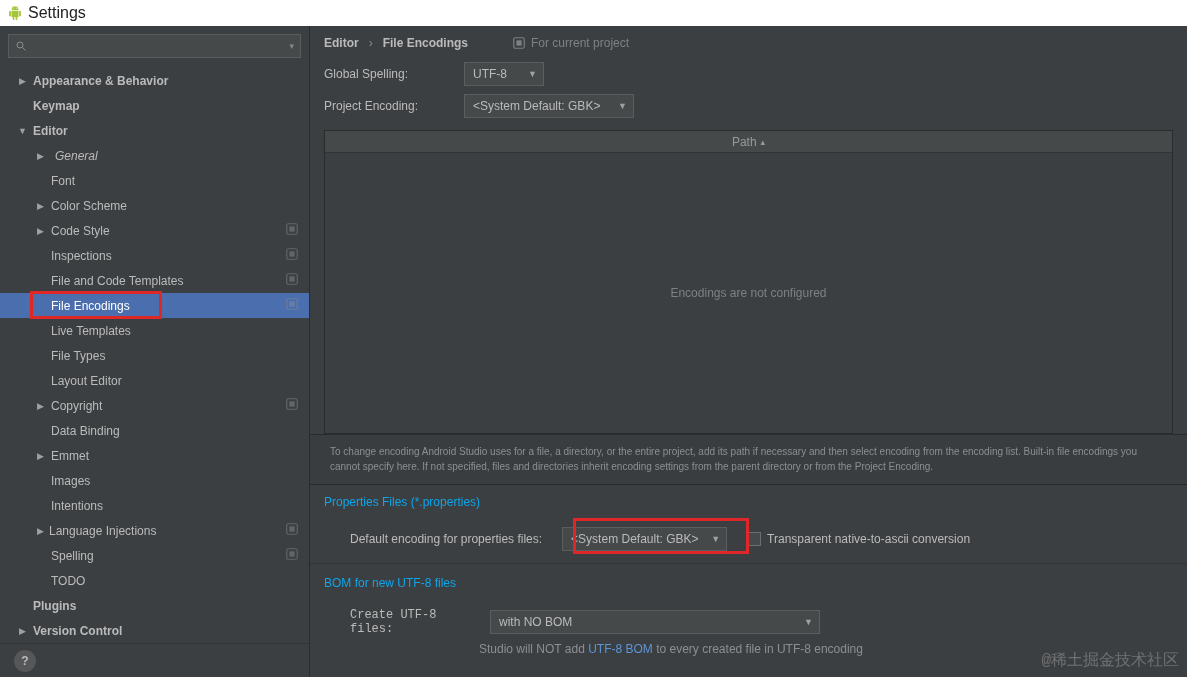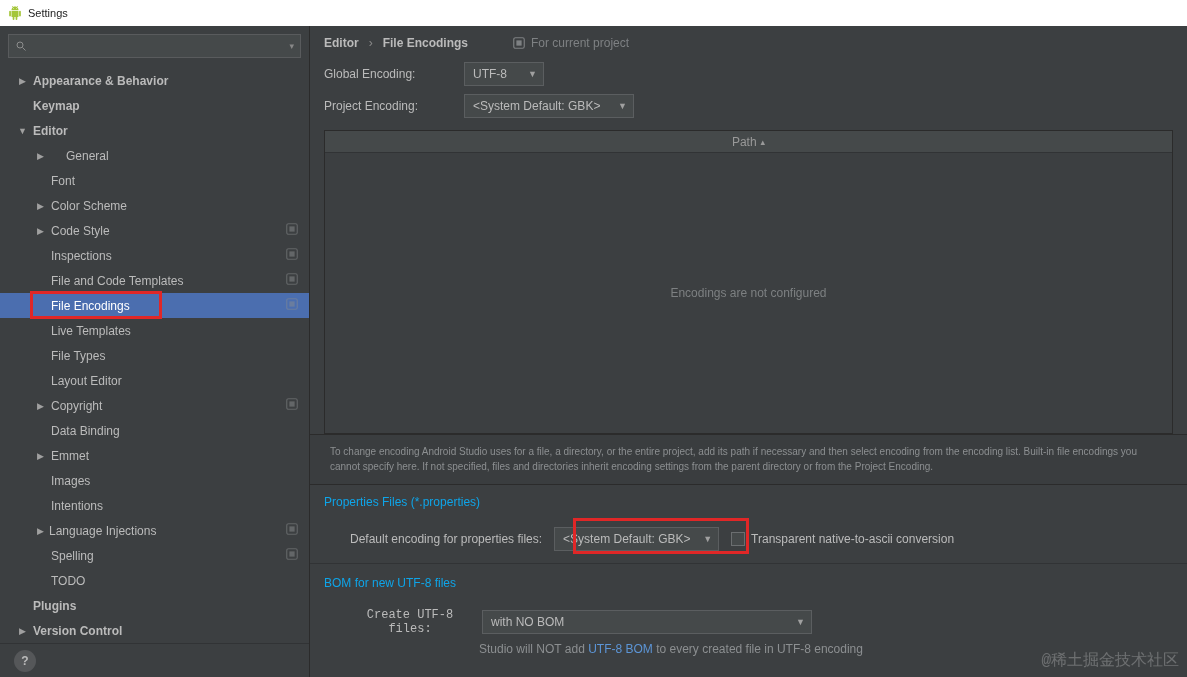--- a/index.html
+++ b/index.html
@@ -2,21 +2,21 @@
 <html><head>
 <meta charset="utf-8">
 <style>
 * { box-sizing: border-box; margin: 0; padding: 0; }
 html, body { width: 1187px; height: 677px; overflow: hidden; font-family: "Segoe UI", Arial, sans-serif; font-size: 12px; }
 body { background: #3c3f41; color: #bbbbbb; display: flex; flex-direction: column; }
 
 
 .title-bar { height: 26px; background: #ffffff; display: flex; align-items: center; padding: 0 8px; }
 .title-bar .android-icon { width: 14px; height: 14px; margin-right: 6px; }
-.title-bar .title-text { color: #222; font-size: 11px; }
+.title-bar .title-text { color: #222; font-size: 16px; }
 
 
 .app-body { display: flex; flex: 1 1 auto; height: calc(100% - 26px); }
 
 
 .sidebar { width: 310px; background: #3c3f41; display: flex; flex-direction: column; border-right: 1px solid #2b2b2b; }
 .search-wrap { padding: 8px; }
 .search-box { width: 100%; height: 24px; background: #45494a; border: 1px solid #595b5d; color: #bbb; padding: 0 6px; display: flex; align-items: center; }
 .search-box .mag { width: 12px; height: 12px; margin-right: 4px; opacity: .7; }
 .search-box .caret { margin-left: auto; font-size: 9px; color: #888; }
@@ -50,21 +50,21 @@
 
 .table-zone { margin: 8px 14px 0 14px; background: #3c3f41; border: 1px solid #2b2b2b; }
 .table-header { background: #45494a; border-bottom: 1px solid #313335; height: 22px; display: flex; align-items: center; justify-content: center; color: #999; gap: 4px; }
 .table-header .sort { font-size: 9px; }
 .table-body { height: 280px; display: flex; align-items: center; justify-content: center; color: #7d8082; }
 
 .info-band { background: #3a3d3f; border-top: 1px solid #2b2b2b; border-bottom: 1px solid #2b2b2b; padding: 10px 20px; font-size: 10px; color: #8c8f91; line-height: 1.45; }
 
 .section { padding: 10px 14px 6px 14px; }
 .section .sec-title { color: #0ea5e9; margin-bottom: 8px; }
-.indent-row { display: flex; align-items: center; padding: 4px 14px 4px 40px; gap: 12px; position: relative; text-align: center; }
+.indent-row { display: flex; align-items: center; padding: 4px 14px 4px 40px; gap: 20px; position: relative; }
 
 .checkbox { display: inline-flex; align-items: center; gap: 6px; color: #bbb; }
 .checkbox .box { width: 14px; height: 14px; border: 1px solid #6b6e70; background: #45494a; }
 
 .hr { height: 1px; background: #313335; margin: 8px 0; }
 
 .hint-row { color: #8c8f91; padding: 2px 14px 10px 140px; margin-left: -5px; }
 .hint-row .link { color: #5c95d6; }
 
 .watermark { position: absolute; right: 8px; bottom: 6px; color: rgba(255,255,255,0.25); font-size: 16px; font-family: Liberation Mono, monospace; }
@@ -101,21 +101,21 @@
         <div class="tree-item depth0 bold">
           <span class="chevron"></span>
           <span class="label" style="margin-left:6px;">Keymap</span>
         </div>
         <div class="tree-item depth0 bold">
           <span class="chevron">▼</span>
           <span class="label" style="margin-left:6px;">Editor</span>
         </div>
         <div class="tree-item depth1">
           <span class="chevron">▶</span>
-          <span class="label" style="margin-left:21px;">General</span>
+          <span class="label" style="margin-left:10px;font-style:italic;">General</span>
         </div>
         <div class="tree-item depth1">
           <span class="chevron"></span>
           <span class="label" style="margin-left:6px;">Font</span>
         </div>
         <div class="tree-item depth1">
           <span class="chevron">▶</span>
           <span class="label" style="margin-left:6px;">Color Scheme</span>
         </div>
         <div class="tree-item depth1">
@@ -230,21 +230,21 @@
       <span class="scope-tag">
         <svg class="scope-svg" viewBox="0 0 16 16">
             <rect x="2" y="2" width="12" height="12" rx="2" fill="none" stroke="#7e8183" stroke-width="1.3"></rect>
             <rect x="5" y="5" width="6" height="6" fill="#7e8183"></rect>
           </svg>
         <span>For current project</span>
       </span>
     </div>
 
     <div class="form-row">
-      <label class="lbl">Global Encoding:</label>
+      <label class="lbl">Global Spelling:</label>
       <div class="dropdown">
         <span>UTF-8</span>
         <span class="dd-caret">▼</span>
       </div>
     </div>
 
     <div class="form-row">
       <label class="lbl">Project Encoding:</label>
       <div class="dropdown" style="min-width:170px;">
         <span>&lt;System Default: GBK&gt;</span>

